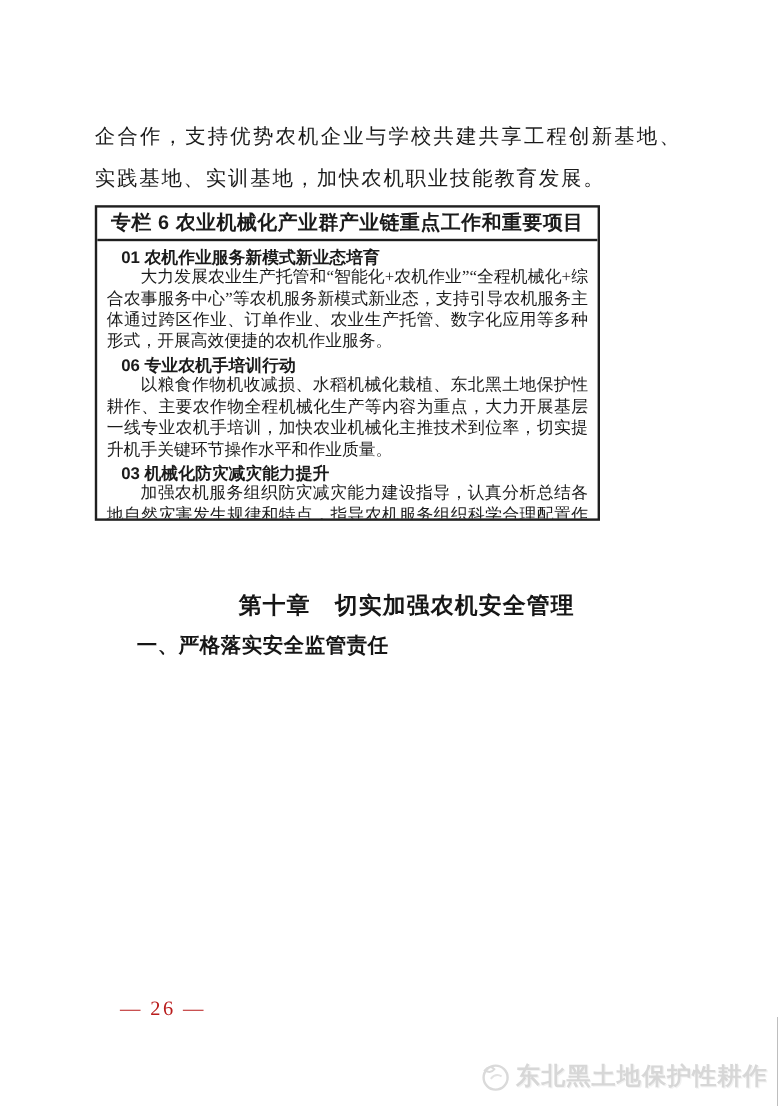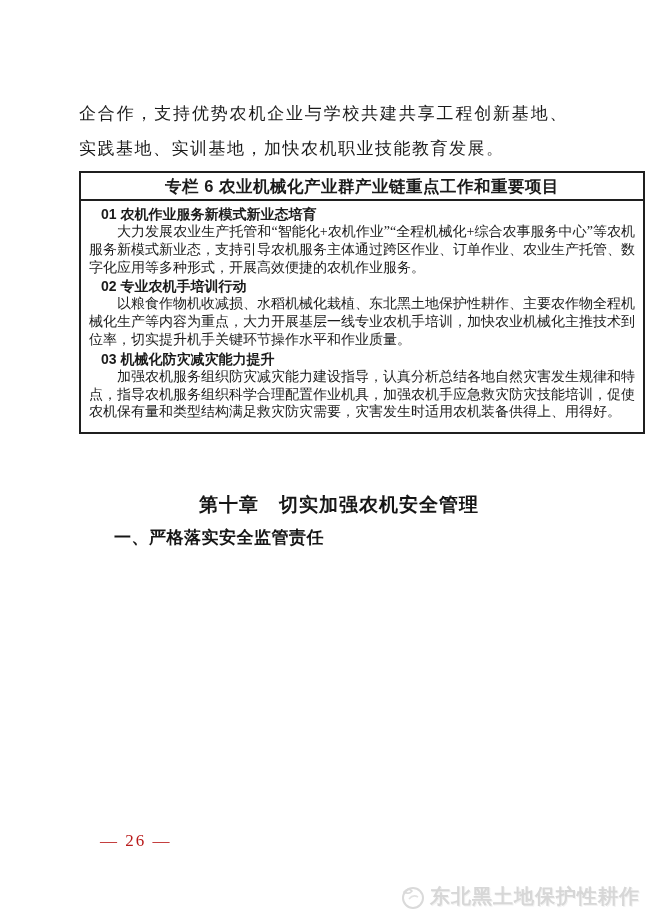--- a/index.html
+++ b/index.html
@@ -14,21 +14,21 @@
   .hei{font-family:"Liberation Sans","DejaVu Sans",sans-serif;font-weight:bold;}
   .para{
     position:absolute;left:79px;width:489px;margin:0;
     font-size:17px;line-height:35px;
     text-align:justify;text-justify:inter-ideograph;
     letter-spacing:1.5px;
   }
   .intro{top:96px;}
   .body-para{top:556px;line-height:34px;text-indent:2em;}
   .box{
-    position:absolute;left:79px;top:171px;width:566px;height:263px;
+    position:absolute;left:79px;top:171px;width:421px;height:263px;
     border:2px solid #1f1f1f;box-sizing:border-box;overflow:hidden;
     background:#fff;
   }
   .box-title{
     height:26px;line-height:26px;border-bottom:2px solid #1f1f1f;
     text-align:center;font-size:16.5px;letter-spacing:0.5px;
   }
   .box-body{padding:3px 8px 0 8px;font-size:14px;line-height:17.8px;}
   .box-item .item-heading{
     font-size:14px;line-height:18px;padding-left:12px;margin:1px 0 0 0;
@@ -70,21 +70,21 @@
   <div class="box">
     <div class="box-title hei">专栏 6  农业机械化产业群产业链重点工作和重要项目</div>
     <div class="box-body">
 
       <div class="box-item">
         <div class="item-heading hei">01 农机作业服务新模式新业态培育</div>
         <p class="item-body">大力发展农业生产托管和“智能化+农机作业”“全程机械化+综合农事服务中心”等农机服务新模式新业态，支持引导农机服务主体通过跨区作业、订单作业、农业生产托管、数字化应用等多种形式，开展高效便捷的农机作业服务。</p>
       </div>
 
       <div class="box-item">
-        <div class="item-heading hei">02 专业农机手培训行动</div>
+        <div class="item-heading hei">06 专业农机手培训行动</div>
         <p class="item-body">以粮食作物机收减损、水稻机械化栽植、东北黑土地保护性耕作、主要农作物全程机械化生产等内容为重点，大力开展基层一线专业农机手培训，加快农业机械化主推技术到位率，切实提升机手关键环节操作水平和作业质量。</p>
       </div>
 
       <div class="box-item">
         <div class="item-heading hei">03 机械化防灾减灾能力提升</div>
         <p class="item-body">加强农机服务组织防灾减灾能力建设指导，认真分析总结各地自然灾害发生规律和特点，指导农机服务组织科学合理配置作业机具，加强农机手应急救灾防灾技能培训，促使农机保有量和类型结构满足救灾防灾需要，灾害发生时适用农机装备供得上、用得好。</p>
       </div>
 
     </div>
   </div>

